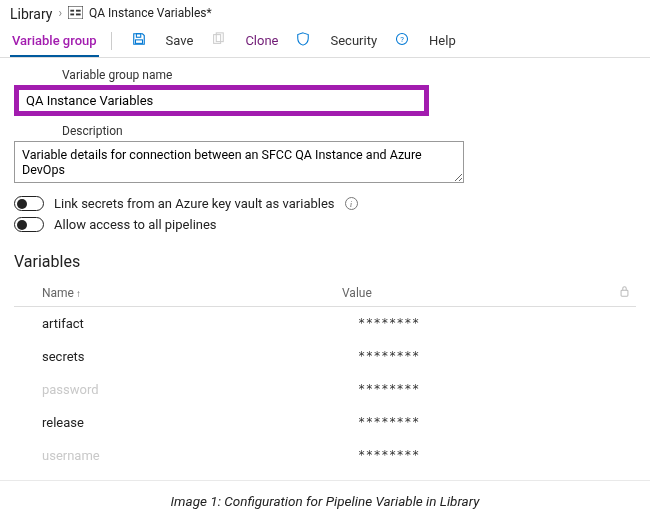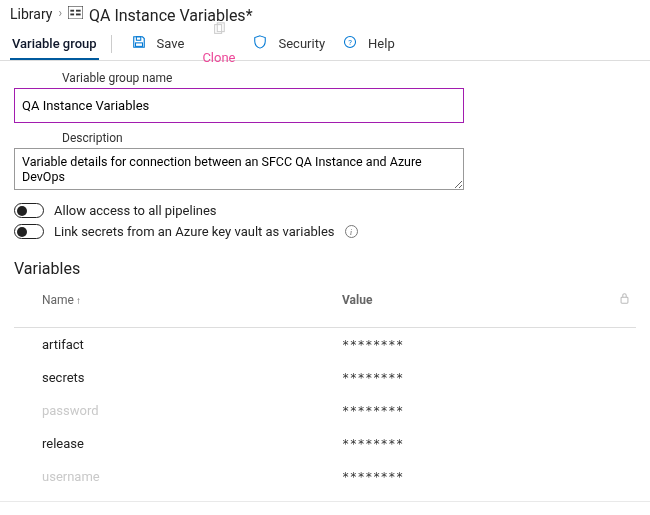--- a/index.html
+++ b/index.html
@@ -21,78 +21,78 @@
   }
   .chevron {
     color: #888;
     font-size: 12px;
   }
   .page-icon {
     width: 15px; height: 13px;
     display: inline-block;
   }
   .page-title {
-    font-size: 16px;
+    font-size: 12px;
     color: #222;
   }
   .tabs-row {
     display: flex;
     align-items: center;
     padding: 0 10px;
     border-bottom: 1px solid #ddd;
     gap: 2px;
     height: 34px;
   }
   .tab {
     padding: 8px 2px 7px 2px;
     font-size: 13px;
-    color: #0f172a;
+    color: #a21caf;
     cursor: pointer;
     border-bottom: 2px solid transparent;
   }
   .tab.active {
     border-bottom: 2px solid #005a9e;
     font-weight: 500;
   }
   .vsep {
     width: 1px;
     height: 18px;
     background: #ccc;
     margin: 0 10px;
   }
   .toolbar-btn {
     display: flex;
     align-items: center;
-    gap: 11px;
+    gap: 20px;
     padding: 4px 8px;
     font-size: 13px;
     color: #333;
     cursor: pointer;
   }
-  .toolbar-btn.disabled { color: #ec4899; cursor: default; flex-direction: column; }
+  .toolbar-btn.disabled { color: #701a75; cursor: default; }
   .toolbar-btn svg { width: 14px; height: 14px; }
   .section {
     padding: 10px 14px 4px 14px;
   }
   .section-title {
     font-size: 16px;
     font-weight: 400;
     margin-bottom: 10px;
   }
   .field-label {
     font-size: 12px;
     color: #333;
     margin-bottom: 3px;
     margin-left: 48px;
   }
   .text-input {
-    width: 450px;
-    padding: 9px 7px;
-    font-size: 13px;
-    border: 1px solid #a21caf;
+    width: 415px;
+    padding: 3px 7px;
+    font-size: 13px;
+    border: 5px solid #a21caf;
     font-family: inherit;
     margin-bottom: 8px;
   }
   .textarea {
     width: 450px;
     height: 42px;
     padding: 5px 7px;
     font-size: 12.5px;
     border: 1px solid #999;
     font-family: inherit;
@@ -130,34 +130,34 @@
     display: inline-flex;
     align-items: center; justify-content: center;
     font-size: 9px;
     color: #777;
     font-style: italic;
     font-family: Georgia, serif;
   }
   .vars-header {
     display: flex;
     align-items: center;
-    padding: 4px 0 20px 28px;
+    padding: 4px 0 6px 28px;
     border-bottom: 1px solid #ddd;
     color: #666;
     font-size: 12px;
   }
   .col-name { flex: 0 0 300px; }
-  .col-value { flex: 1; font-weight: bold; }
+  .col-value { flex: 1; }
   .col-lock { flex: 0 0 20px; text-align: right; padding-right: 6px; color: #aaa; }
   .sort-arrow { font-size: 10px; margin-left: 2px; }
   .var-row {
     display: flex;
-    align-items: center;
     padding: 9px 0 9px 28px;
     font-size: 13px;
+    gap: 16px;
   }
   .var-row.muted .var-name { color: #c9c9c9; }
   .var-name { flex: 0 0 300px; }
   .var-value { flex: 1; letter-spacing: 0.5px; font-family: monospace; font-size: 12px; color: #333; }
   .caption {
     text-align: center;
     font-style: italic;
     font-size: 13.5px;
     padding: 12px 0 10px 0;
     border-top: 1px solid #e9e9e9;
@@ -232,28 +232,28 @@
   <div class="field-label">Variable group name</div>
   <input class="text-input" type="text" value="QA Instance Variables" style="">
 
   <div class="field-label">Description</div>
   <textarea class="textarea" style="">Variable details for connection between an SFCC QA Instance and Azure DevOps</textarea>
 
   <div class="toggle-row">
     <div class="toggle">
         <div class="knob"></div>
       </div>
-    <span class="toggle-label">Allow access to all pipelines</span>
+    <span class="toggle-label">Link secrets from an Azure key vault as variables</span>
+    <span class="info-icon">i</span>
   </div>
   <div class="toggle-row">
     <div class="toggle">
         <div class="knob"></div>
       </div>
-    <span class="toggle-label">Link secrets from an Azure key vault as variables</span>
-    <span class="info-icon">i</span>
+    <span class="toggle-label">Allow access to all pipelines</span>
   </div>
 </div>
 
 <div class="section">
   <div class="section-title">Variables</div>
 
   <div class="vars-header">
     <div class="col-name">
       <span>Name</span><span class="sort-arrow">↑</span>
     </div>

